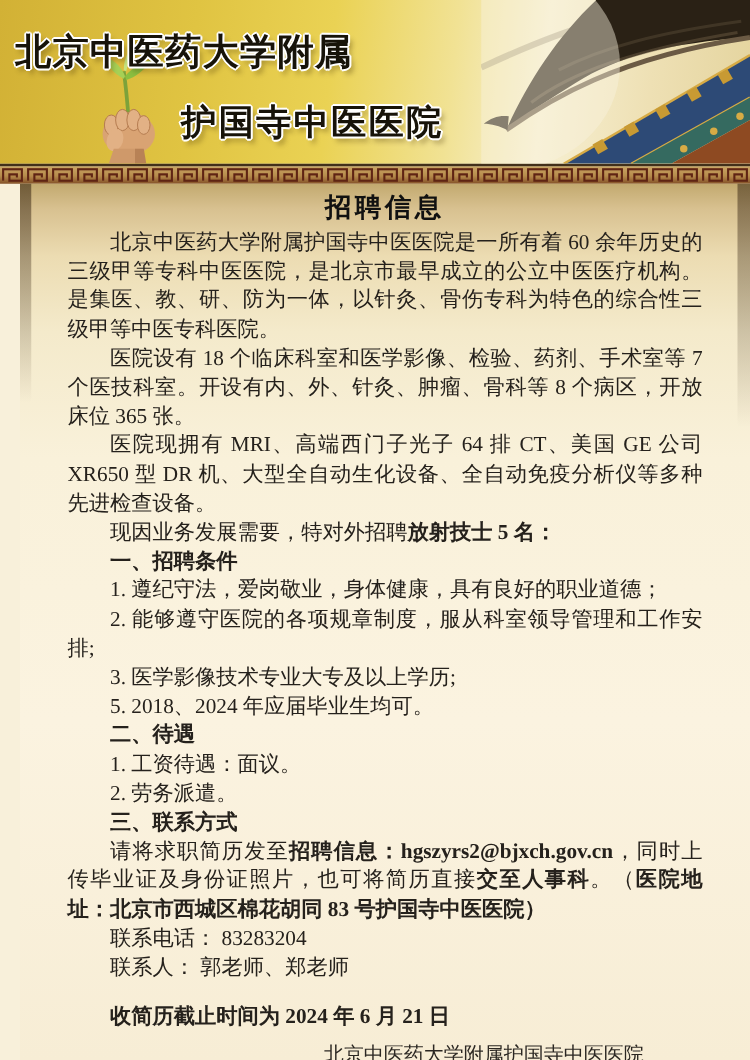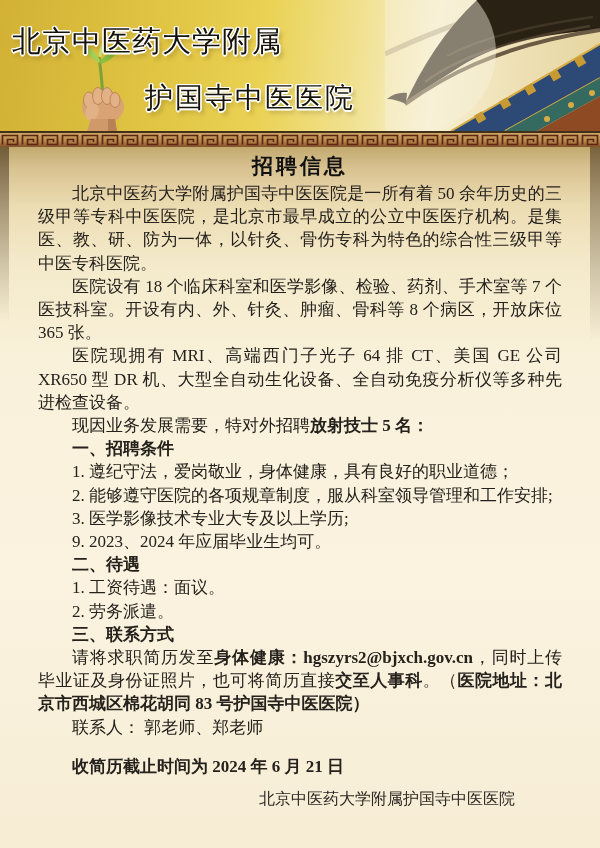--- a/index.html
+++ b/index.html
@@ -7,39 +7,40 @@
     position:relative;width:600px;height:848px;margin:0 auto;overflow:hidden;
     font-family:"Liberation Serif","DejaVu Serif",serif;
     background:#f8f0da;
   }
   
   .banner{
     position:relative;height:131px;overflow:hidden;
     background:linear-gradient(96deg,#d2b135 0%,#e0c442 26%,#ead254 44%,#f1e294 60%,#f7f0d2 72%,#eee0b4 86%,#e4d49e 100%);
   }
   .banner-title{
-    position:absolute;z-index:3;font-weight:normal;color:#171309;white-space:nowrap;
+    position:absolute;z-index:3;font-weight:bold;color:#171309;white-space:nowrap;
     text-shadow:-1.5px 0 #fff,1.5px 0 #fff,0 -1.5px #fff,0 1.5px #fff,
                 -1px -1px #fff,1px 1px #fff,-1px 1px #fff,1px -1px #fff,
                  3px 4px 4px rgba(60,40,0,.35);
   }
   .banner-line1{left:12px;top:22px;font-size:29px;letter-spacing:1px;}
   .banner-line2{left:145px;top:79px;font-size:28px;letter-spacing:2px;}
   .hand-svg{position:absolute;left:56px;bottom:0;z-index:2;}
   .temple-svg{position:absolute;right:0;top:0;z-index:1;}
   
   .meander{
     position:relative;height:16px;box-sizing:border-box;border-top:2px solid #42301a;
     background:linear-gradient(180deg,#cba765 0%,#b68b4b 55%,#845128 100%);
   }
   .meander svg{display:block;}
   
   .body-sec{
     position:relative;height:701px;box-sizing:border-box;
     background:linear-gradient(180deg,#c2a96f 0px,#d8c190 20px,#ecdcb2 58px,#f4eacb 118px,#f9f1da 220px,#fbf3e0 430px,#f7edd5 701px);
+    margin-left:16px;
   }
   .vig{position:absolute;top:0;pointer-events:none;}
   .vig-l{left:0;width:9px;height:175px;background:linear-gradient(180deg,rgba(48,30,12,.55),rgba(48,30,12,0));}
   .vig-r{right:0;width:10px;height:195px;background:linear-gradient(180deg,rgba(48,30,12,.5),rgba(48,30,12,0));}
   .content{
     position:relative;padding:6px 38px 0;color:var(--ink,#25211c);
     font-size:17px;line-height:23.2px;text-align:justify;
   }
   .doc-title{margin:0 0 2px;text-align:center;font-size:21px;line-height:27px;
     font-weight:bold;letter-spacing:3px;color:#111;}
@@ -115,34 +116,35 @@
     </svg>
   </div>
 
   <div class="body-sec">
     <div class="vig vig-l"></div>
     <div class="vig vig-r"></div>
 
     <div class="content">
       <p class="doc-title">招聘信息</p>
       <div>
-          <p class="blk para"><span>北京中医药大学附属护国寺中医医院是一所有着 50 余年历史的三级甲等专科中医医院，是北京市最早成立的公立中医医疗机构。是集医、教、研、防为一体，以针灸、骨伤专科为特色的综合性三级甲等中医专科医院。</span></p>
+          <p class="blk para"><span>北京中医药大学附属护国寺中医医院是一所有着 60 余年历史的三级甲等专科中医医院，是北京市最早成立的公立中医医疗机构。是集医、教、研、防为一体，以针灸、骨伤专科为特色的综合性三级甲等中医专科医院。</span></p>
           <p class="blk para"><span>医院设有 18 个临床科室和医学影像、检验、药剂、手术室等 7 个医技科室。开设有内、外、针灸、肿瘤、骨科等 8 个病区，开放床位 365 张。</span></p>
           <p class="blk para"><span>医院现拥有 MRI、高端西门子光子 64 排 CT、美国 GE 公司 XR650 型 DR 机、大型全自动生化设备、全自动免疫分析仪等多种先进检查设备。</span></p>
           <p class="blk para"><span>现因业务发展需要，特对外招聘</span><b>放射技士 5 名：</b></p>
           <p class="blk heading"><span>一、招聘条件</span></p>
           <p class="blk item"><span>1. 遵纪守法，爱岗敬业，身体健康，具有良好的职业道德；</span></p>
           <p class="blk item"><span>2. 能够遵守医院的各项规章制度，服从科室领导管理和工作安排;</span></p>
           <p class="blk item"><span>3. 医学影像技术专业大专及以上学历;</span></p>
-          <p class="blk item"><span>9. 2023、2024 年应届毕业生均可。</span></p>
+          <p class="blk item"><span>5. 2018、2024 年应届毕业生均可。</span></p>
           <p class="blk heading"><span>二、待遇</span></p>
           <p class="blk item"><span>1. 工资待遇：面议。</span></p>
           <p class="blk item"><span>2. 劳务派遣。</span></p>
           <p class="blk heading"><span>三、联系方式</span></p>
-          <p class="blk para"><span>请将求职简历发至</span><b>身体健康：hgszyrs2@bjxch.gov.cn</b><span>，同时上传毕业证及身份证照片，也可将简历直接</span><b>交至人事科</b><span>。（</span><b>医院地址：北京市西城区棉花胡同 83 号护国寺中医医院）</b></p>
+          <p class="blk para"><span>请将求职简历发至</span><b>招聘信息：hgszyrs2@bjxch.gov.cn</b><span>，同时上传毕业证及身份证照片，也可将简历直接</span><b>交至人事科</b><span>。（</span><b>医院地址：北京市西城区棉花胡同 83 号护国寺中医医院）</b></p>
+          <p class="blk item"><span>联系电话： 83283204</span></p>
           <p class="blk item"><span>联系人： 郭老师、郑老师</span></p>
           <p class="blk spacer"></p>
           <p class="blk deadline"><b>收简历截止时间为 2024 年 6 月 21 日</b></p>
         </div>
       <div class="footer-sig">
           <div class="fline">北京中医药大学附属护国寺中医医院</div>
         </div>
     </div>
   </div>
 </div>

